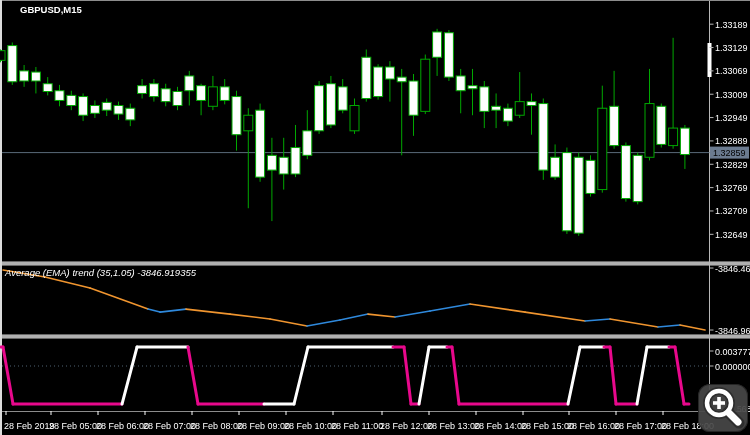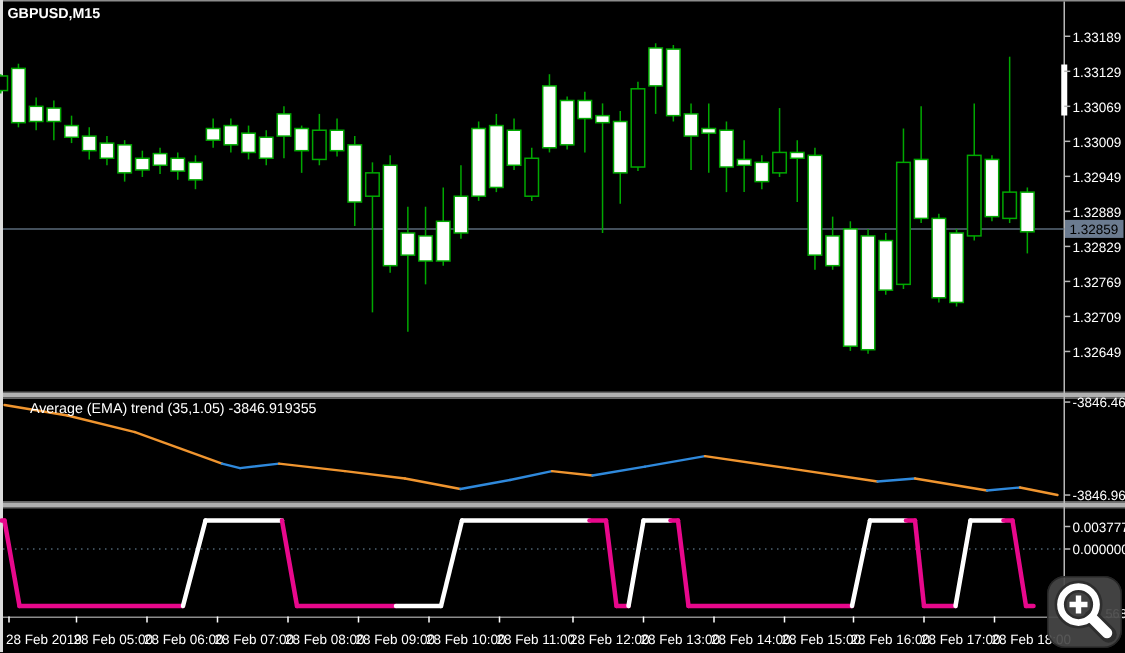--- a/index.html
+++ b/index.html
@@ -1,21 +1,21 @@
 <!DOCTYPE html>
 <html><head>
 <meta charset="utf-8">
 <style>
   html,body{margin:0;padding:0;background:#000;}
   #win{position:relative;width:750px;height:435px;background:#000;overflow:hidden;
        font-family:"Liberation Sans",sans-serif;}
   #plot{position:absolute;left:0;top:0;}
   .lbl{position:absolute;color:#fff;font-size:9.5px;line-height:11px;white-space:nowrap;}
-  #title{left:5px;top:4px;font-weight:700;}
-  #sub1label{left:20px;top:267px;}
+  #title{left:20px;top:4px;font-weight:700;}
+  #sub1label{left:5px;top:267px;font-style:italic;}
   #sub2label{left:5px;top:344px;}
   #frag568{left:737px;top:404px;font-size:8.5px;color:#e8e8e8;}
   #wm{position:absolute;left:698px;top:384px;width:50px;height:48px;border-radius:12px;
       background:rgba(72,72,72,0.92);box-shadow:0 0 0 1px rgba(20,20,20,0.6) inset;}
   svg text{font-family:"Liberation Sans",sans-serif;}
 </style>
 </head>
 <body>
 
 <div id="win">

